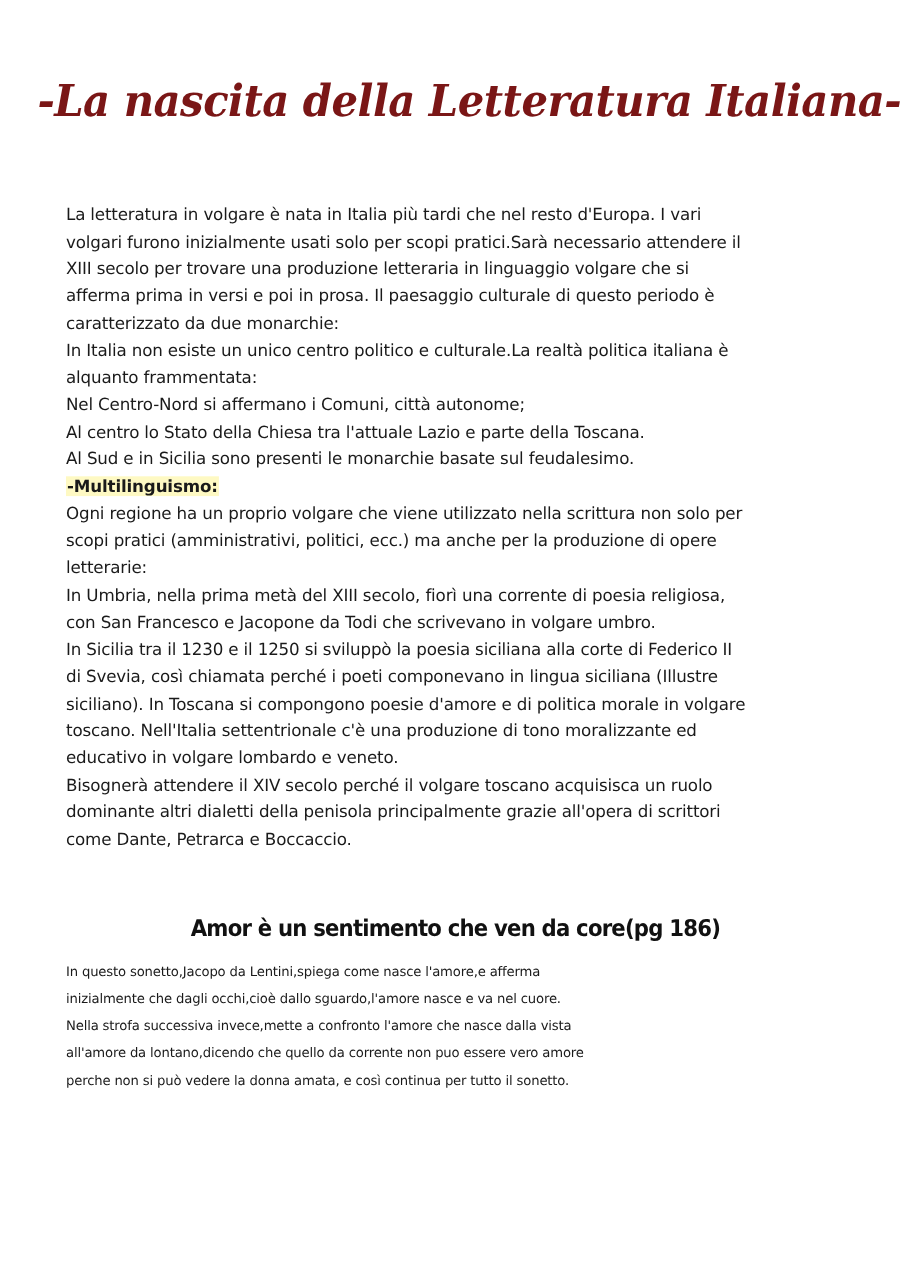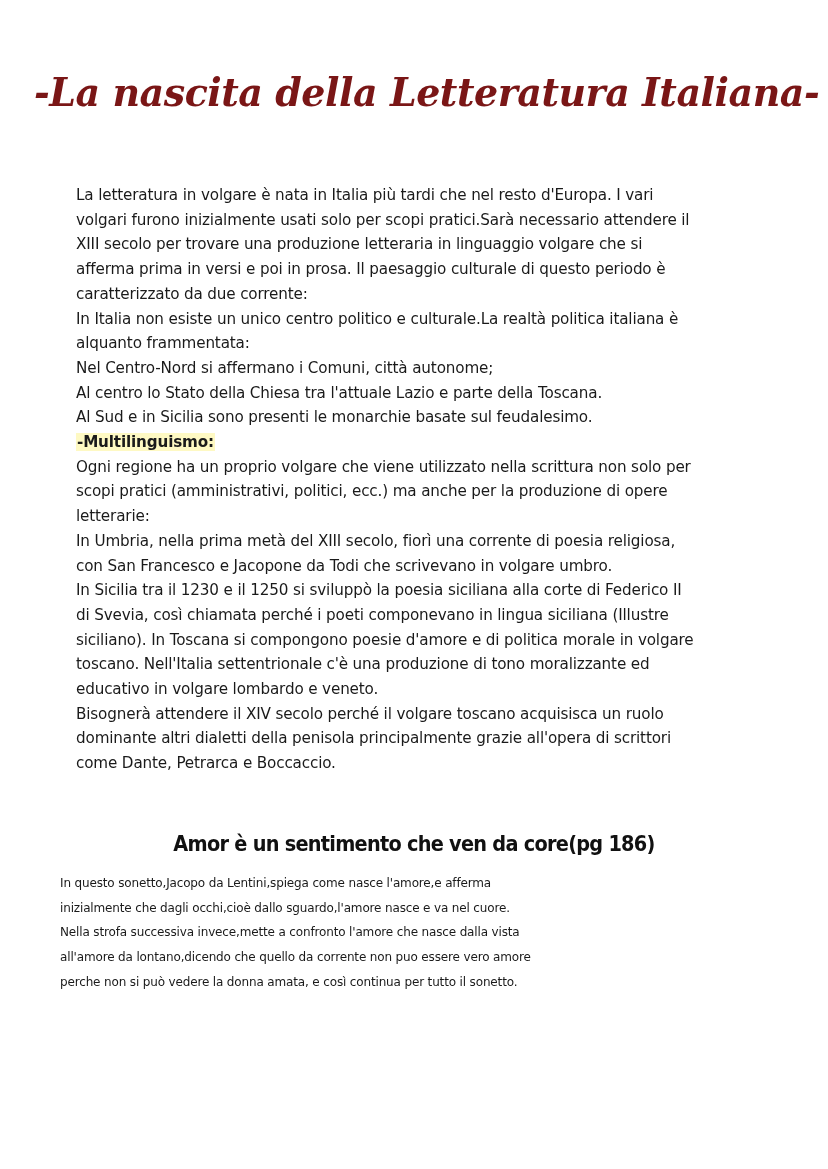--- a/index.html
+++ b/index.html
@@ -31,21 +31,20 @@
       transform-origin: left center;
     }
     .body-text {
       position: absolute;
       left: 60px;
       top: 183px;
       width: 710px;
       font-size: 15.2px;
       line-height: 24.7px;
       letter-spacing: -0.15px;
-      margin-left: 16px;
     }
     .line {
       display: block;
       white-space: nowrap;
     }
     .hl {
       font-weight: bold;
       padding: 0 1px;
     }
     .hl-pink { background: #f6cfcf; }
@@ -77,21 +76,21 @@
 </head>
 <body>
 
 <h1 class="page-title">-La nascita della Letteratura Italiana-</h1>
 
 <div class="body-text">
   <span class="line">La letteratura in volgare è nata in Italia più tardi che nel resto d'Europa. I vari</span>
   <span class="line">volgari furono inizialmente usati solo per scopi pratici.Sarà necessario attendere il</span>
   <span class="line">XIII secolo per trovare una produzione letteraria in linguaggio volgare che si</span>
   <span class="line">afferma prima in versi e poi in prosa. Il paesaggio culturale di questo periodo è</span>
-  <span class="line">caratterizzato da due corrente:</span>
+  <span class="line">caratterizzato da due monarchie:</span>
 
   <span class="line">In Italia non esiste un unico centro politico e culturale.La realtà politica italiana è</span>
   <span class="line">alquanto frammentata:</span>
   <span class="line">Nel Centro-Nord si affermano i Comuni, città autonome;</span>
   <span class="line">Al centro lo Stato della Chiesa tra l'attuale Lazio e parte della Toscana.</span>
   <span class="line">Al Sud e in Sicilia sono presenti le monarchie basate sul feudalesimo.</span>
 
   <span class="line"><span class="hl hl-orange">-Multilinguismo:</span></span>
   <span class="line">Ogni regione ha un proprio volgare che viene utilizzato nella scrittura non solo per</span>
   <span class="line">scopi pratici (amministrativi, politici, ecc.) ma anche per la produzione di opere</span>

